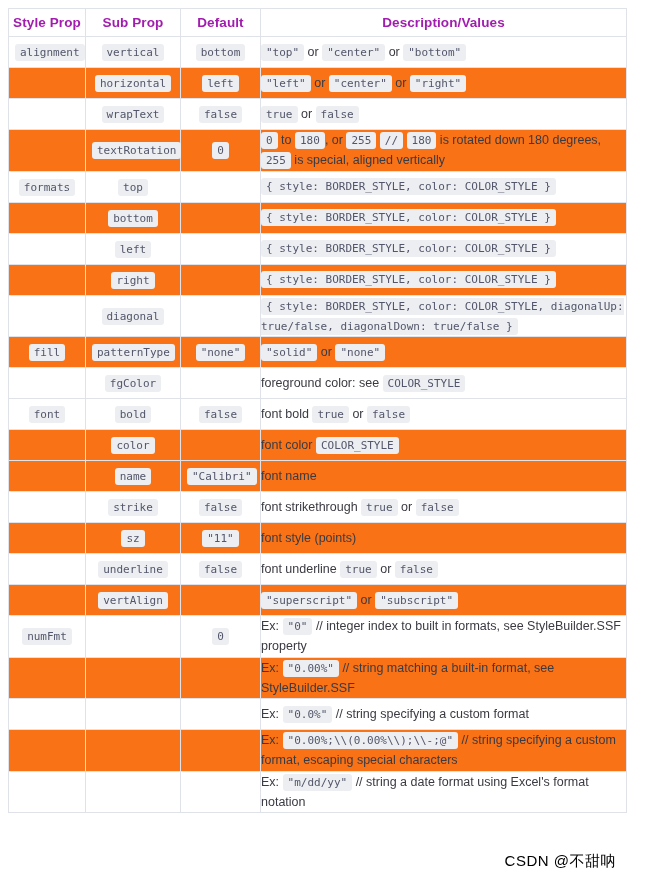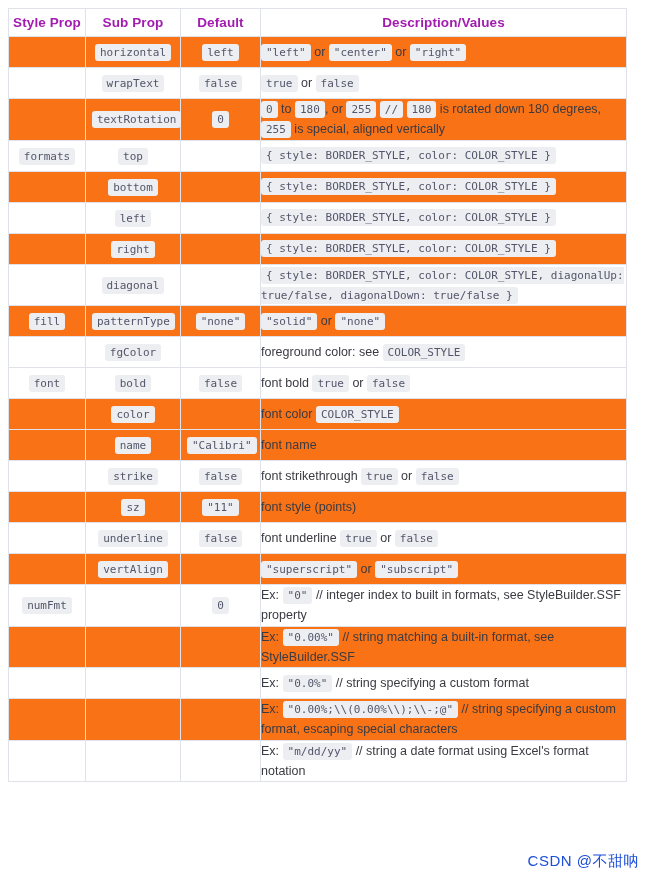--- a/index.html
+++ b/index.html
@@ -87,24 +87,24 @@
   }
   .code.wrapit { white-space: normal; }
 
   .plain {
     font-size: 12.5px;
     color: #3a3a42;
   }
 
   .watermark {
     position: absolute;
-    right: 6px;
+    right: 29px;
     bottom: 9px;
     font-size: 15px;
-    color: #1d4ed8;
+    color: #000000;
     font-family: "Liberation Sans", sans-serif;
     letter-spacing: 0.5px;
     user-select: none;
     white-space: nowrap;
   }
 </style>
 </head>
 <body>
 
 <div class="table-wrap">
@@ -117,20 +117,32 @@
     </colgroup>
     <thead>
       <tr>
         <th>Style Prop</th>
         <th>Sub Prop</th>
         <th>Default</th>
         <th>Description/Values</th>
       </tr>
     </thead>
     <tbody id="table-body">
+        <tr class="odd">
+          <td class="col-a">
+            <div class="cellpad"><span class="code">alignment</span></div>
+          </td>
+          <td class="col-b">
+            <div class="cellpad"><span class="code">vertical</span></div>
+          </td>
+          <td class="col-c">
+            <div class="cellpad"><span class="code">bottom</span></div>
+          </td>
+          <td class="col-d"><span class="code">"top"</span><span class="plain"> or </span><span class="code">"center"</span><span class="plain"> or </span><span class="code">"bottom"</span></td>
+        </tr>
         <tr class="even">
           <td class="col-a">
             <div class="cellpad">&nbsp;</div>
           </td>
           <td class="col-b">
             <div class="cellpad"><span class="code">horizontal</span></div>
           </td>
           <td class="col-c">
             <div class="cellpad"><span class="code">left</span></div>
           </td>

